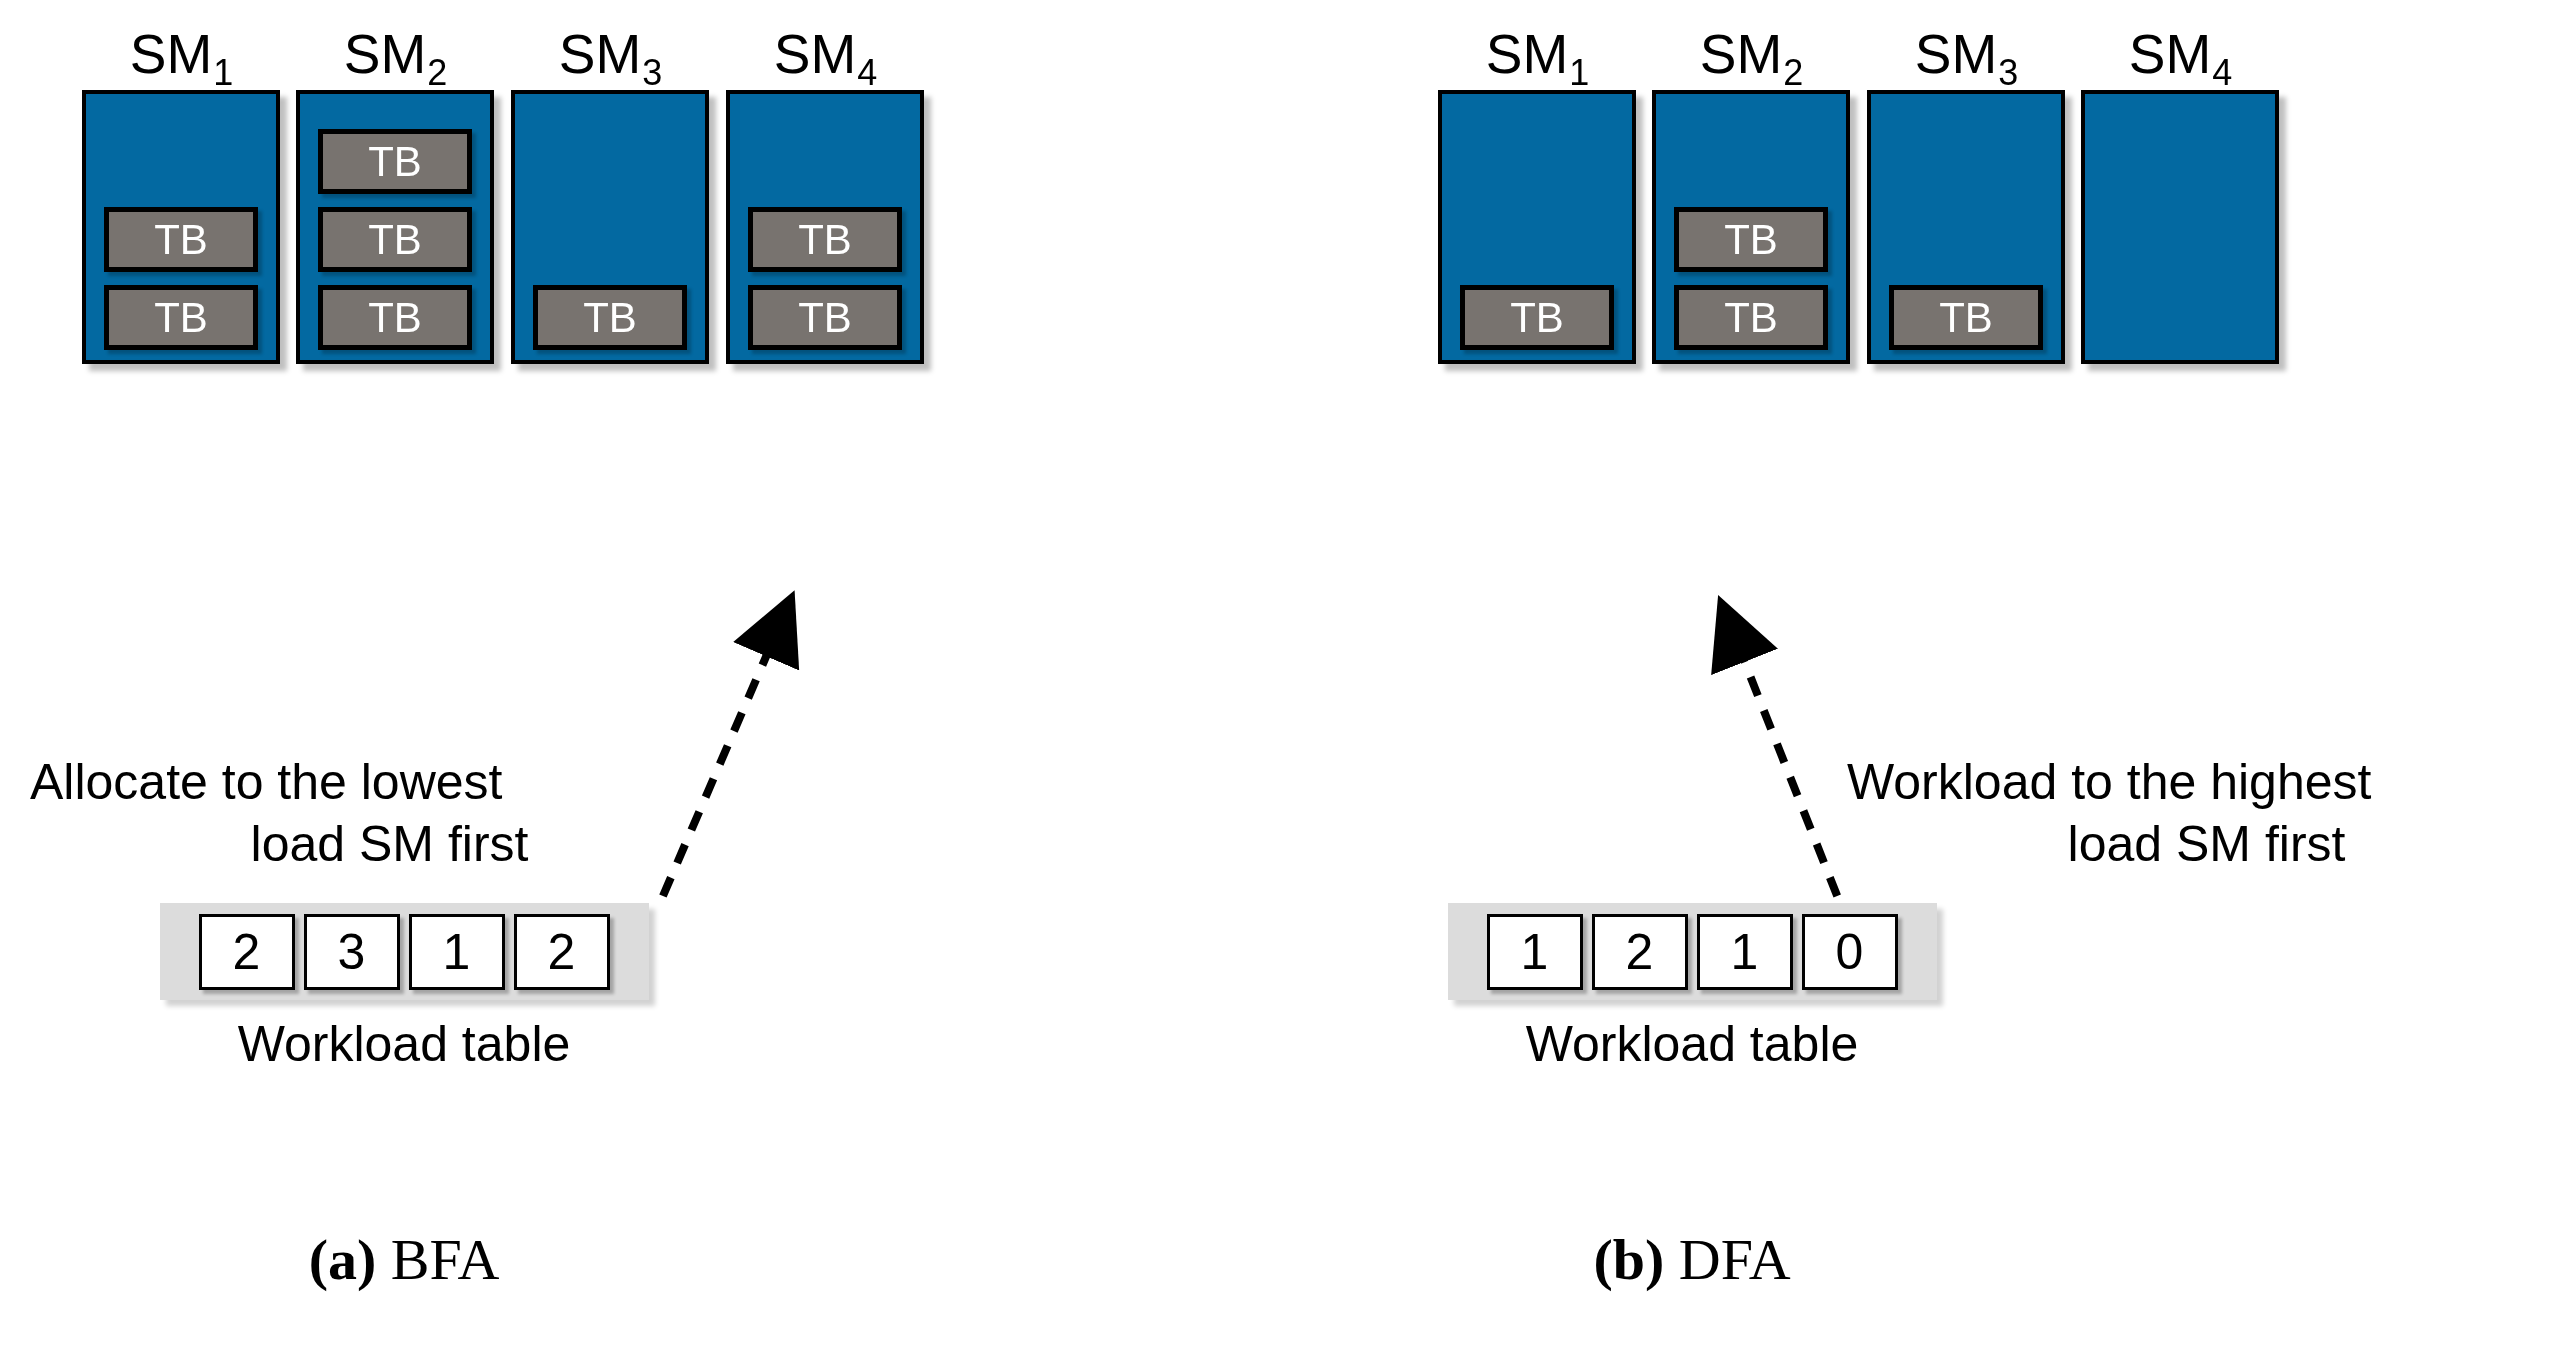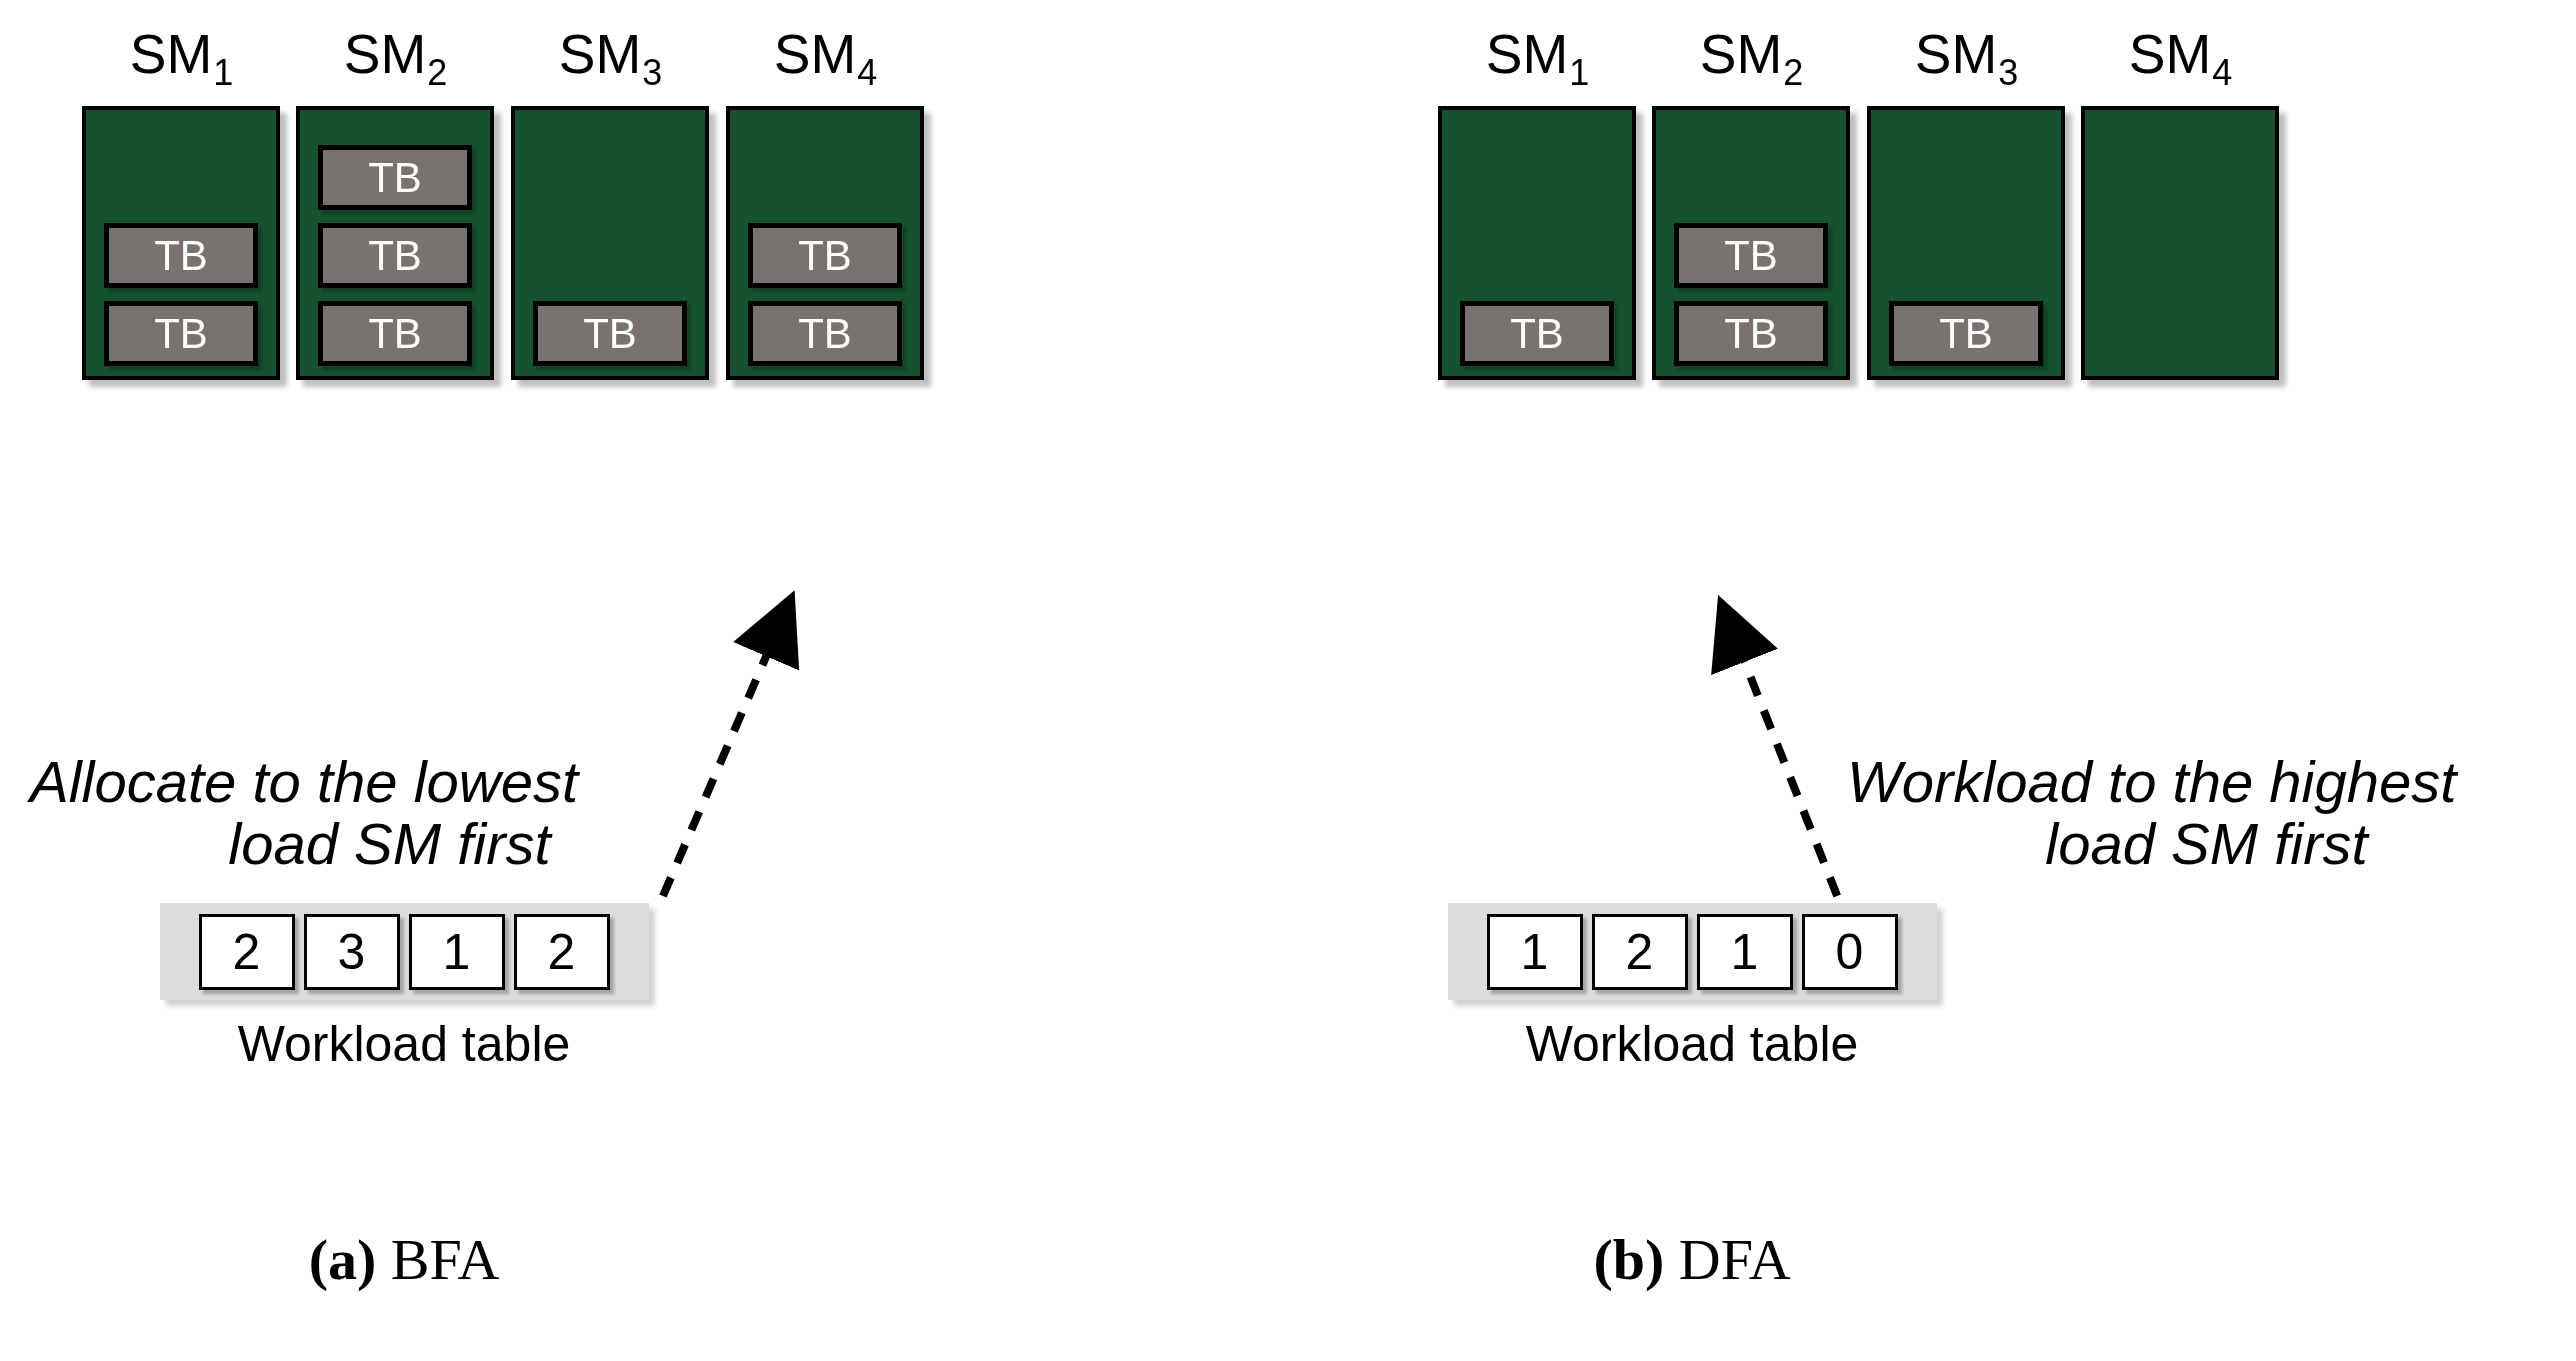--- a/index.html
+++ b/index.html
@@ -15,23 +15,23 @@
   .sm-col{position:absolute;top:0;width:198px;height:100%;}
 
   .sm-label{
     position:absolute;bottom:276px;left:0;width:198px;
     text-align:center;font-size:55px;line-height:55px;
     letter-spacing:0px;white-space:nowrap;
   }
   .sm-label sub{font-size:36px;vertical-align:baseline;position:relative;top:12px;left:1px;}
 
   .sm-box{
-    position:absolute;left:0;top:16px;width:100%;height:100%;
+    position:absolute;left:0;top:0;width:100%;height:100%;
     box-sizing:border-box;
-    background:#14532d;
+    background:#0369a1;
     border:4px solid #000000;
     box-shadow:7px 7px 5px rgba(0,0,0,0.25);
   }
 
   .slots{
     position:absolute;left:0;right:0;bottom:10px;top:10px;
     display:flex;flex-direction:column;justify-content:flex-end;
     box-sizing:border-box;padding:0 18px;
   }
   .slot{height:65px;margin-bottom:13px;}
@@ -40,21 +40,21 @@
     width:100%;height:100%;box-sizing:border-box;
     background:#78736f;border:5px solid #000;
     color:#ffffff;font-size:42px;line-height:55px;
     text-align:center;font-weight:400;
     box-shadow:4px 4px 3px rgba(0,0,0,0.22);
   }
   .slot.empty .tb{visibility:hidden;}
 
   
   .note{
-    position:absolute;font-size:58px;line-height:62px;white-space:pre-line;font-style:italic;
+    position:absolute;font-size:50px;line-height:62px;white-space:pre-line;
   }
   #note-bfa{left:30px;top:689px;width:719px;text-align:left;}
   #note-bfa .l2{display:block;text-align:center;}
   #note-dfa{left:559px;top:689px;width:719px;text-align:left;}
   #note-dfa .l2{display:block;text-align:center;}
 
   
   .wl-wrap{position:absolute;top:903px;width:100%;}
   .wl-band{
     position:relative;margin:0 auto;width:489px;height:97px;

